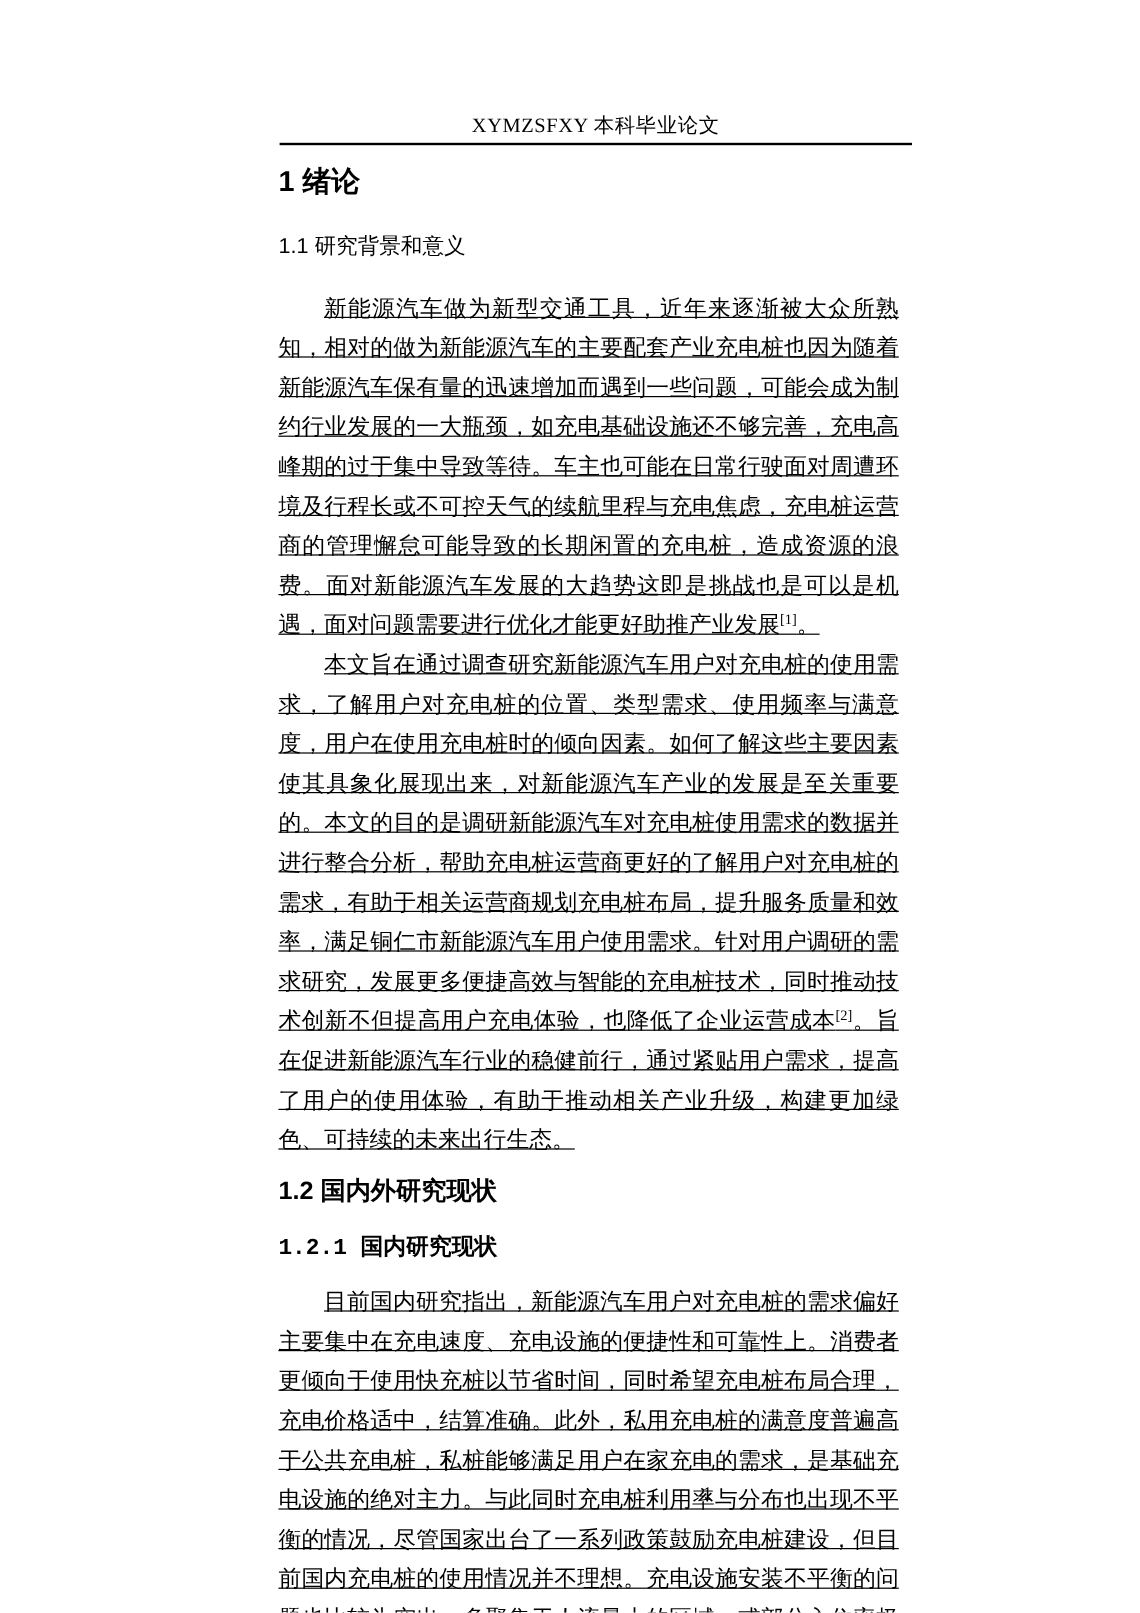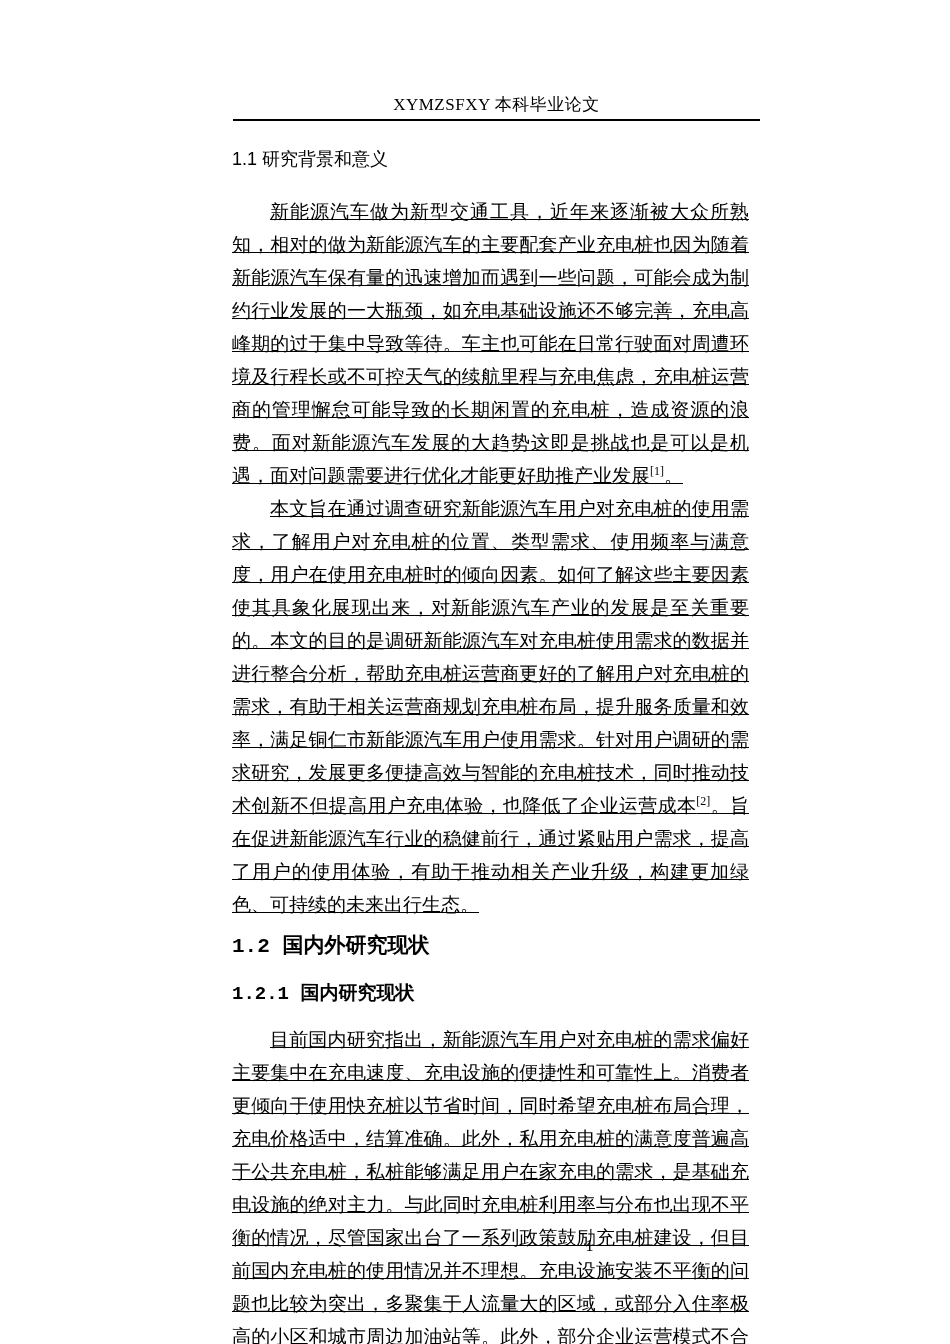--- a/index.html
+++ b/index.html
@@ -42,21 +42,21 @@
   }
   .h2 {
     margin: 24px 0 22px 0;
     font-family: "Liberation Sans", "DejaVu Sans", sans-serif;
     font-weight: normal;
     font-size: 18px;
     line-height: 28px;
   }
   .h2-sec {
     margin: 12px 0 0 0;
-    font-family: Liberation Mono, monospace;
+    font-family: Liberation Sans, sans-serif;
     font-weight: bold;
     font-size: 21px;
     line-height: 28px;
   }
   .h3 {
     margin: 20px 0 16px 0;
     font-family: Liberation Mono, monospace;
     font-weight: bold;
     font-size: 19px;
     line-height: 26px;
@@ -90,20 +90,21 @@
 <body>
 
 <div class="page">
 
   <div class="running-header">
     <div class="header-text">XYMZSFXY 本科毕业论文</div>
   </div>
 
   <div class="content">
 
+    <h1 class="h1">1 绪论</h1>
 
     <h2 class="h2">1.1 研究背景和意义</h2>
 
     <p class="body-para"><span>新能源汽车做为新型交通工具，近年来逐渐被大众所熟知，相对的做为新能源汽车的主要配套产业充电桩也因为随着新能源汽车保有量的迅速增加而遇到一些问题，可能会成为制约行业发展的一大瓶颈，如充电基础设施还不够完善，充电高峰期的过于集中导致等待。车主也可能在日常行驶面对周遭环境及行程长或不可控天气的续航里程与充电焦虑，充电桩运营商的管理懈怠可能导致的长期闲置的充电桩，造成资源的浪费。面对新能源汽车发展的大趋势这即是挑战也是可以是机遇，面对问题需要进行优化才能更好助推产业发展</span><sup>[1]</sup><span>。</span></p>
 
     <p class="body-para"><span>本文旨在通过调查研究新能源汽车用户对充电桩的使用需求，了解用户对充电桩的位置、类型需求、使用频率与满意度，用户在使用充电桩时的倾向因素。如何了解这些主要因素使其具象化展现出来，对新能源汽车产业的发展是至关重要的。本文的目的是调研新能源汽车对充电桩使用需求的数据并进行整合分析，帮助充电桩运营商更好的了解用户对充电桩的需求，有助于相关运营商规划充电桩布局，提升服务质量和效率，满足铜仁市新能源汽车用户使用需求。针对用户调研的需求研究，发展更多便捷高效与智能的充电桩技术，同时推动技术创新不但提高用户充电体验，也降低了企业运营成本</span><sup>[2]</sup><span>。旨在促进新能源汽车行业的稳健前行，通过紧贴用户需求，提高了用户的使用体验，有助于推动相关产业升级，构建更加绿色、可持续的未来出行生态。</span></p>
 
     <h2 class="h2-sec">1.2 国内外研究现状</h2>
 
     <h3 class="h3">1.2.1 国内研究现状</h3>

